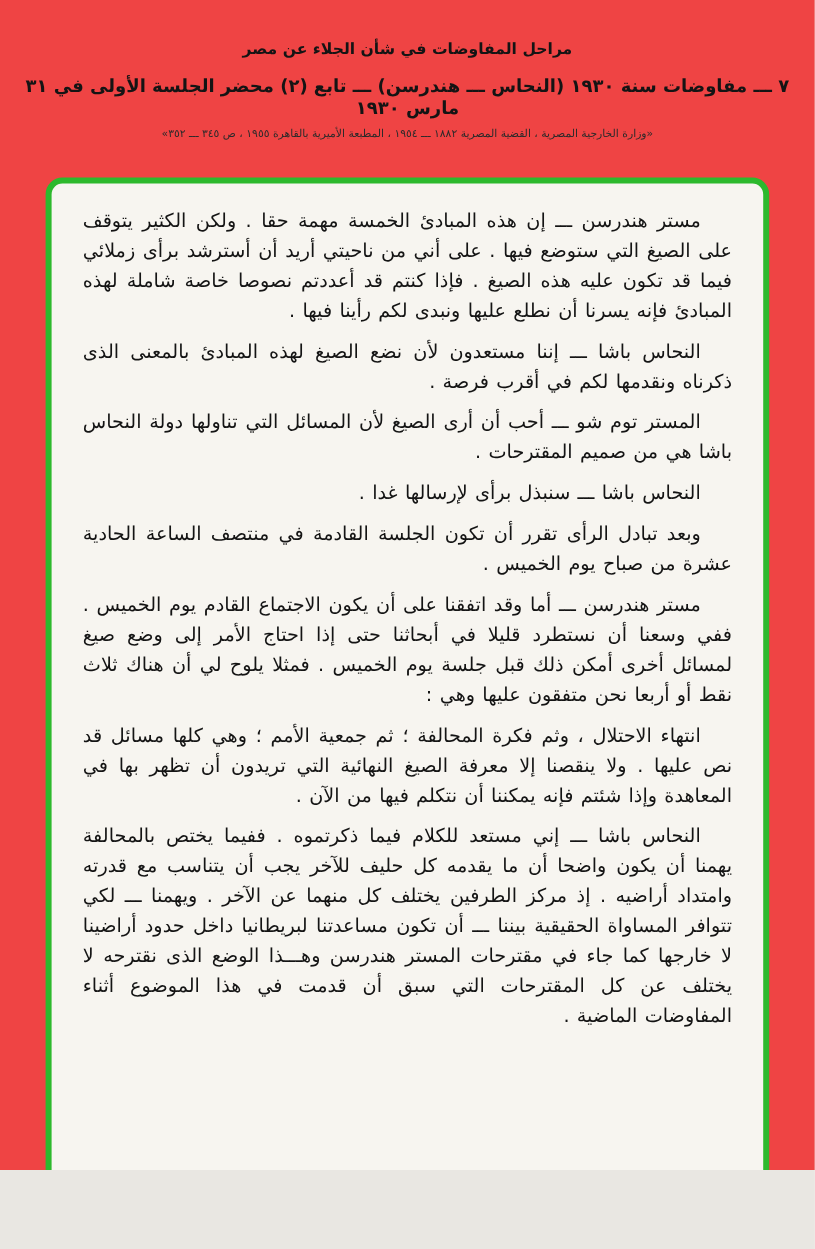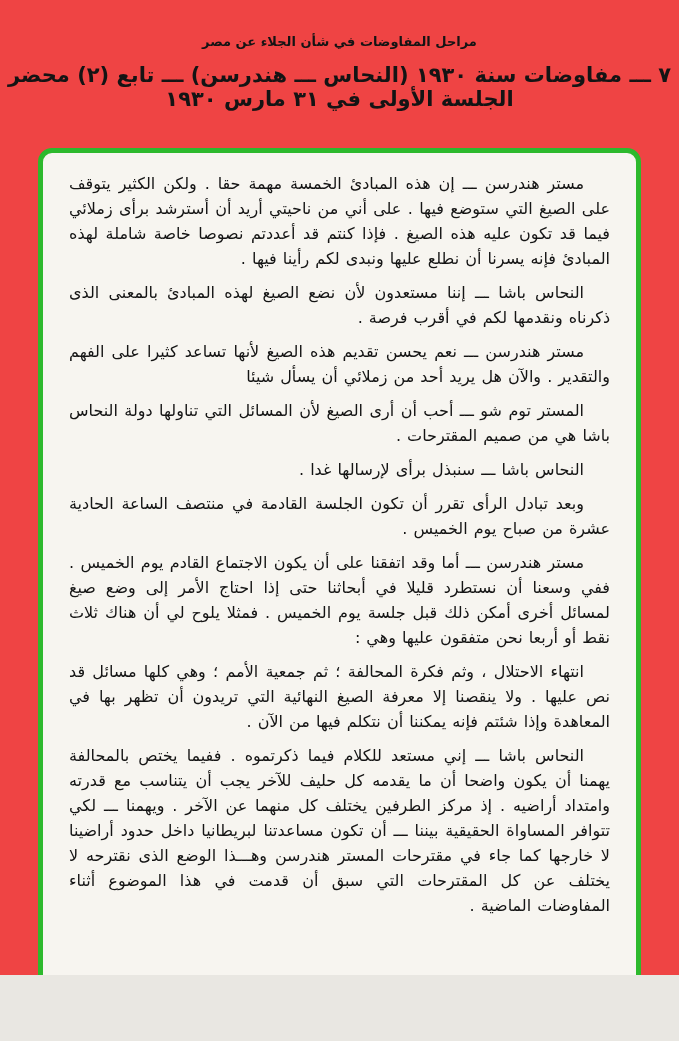--- a/index.html
+++ b/index.html
@@ -22,21 +22,21 @@
     padding-top: 34px;
     text-align: center;
   }
   .header-title {
     font-size: 13px;
     font-weight: bold;
     letter-spacing: 0.5px;
     margin-bottom: 14px;
   }
   .header-subtitle {
-    font-size: 21px;
+    font-size: 15px;
     font-weight: bold;
     margin-bottom: 8px;
     padding: 0 6px;
   }
   .header-source {
     font-size: 9px;
     color: #2a2a2a;
     margin-bottom: 6px;
   }
   .doc-frame {
@@ -63,26 +63,26 @@
   }
 </style>
 </head>
 <body>
 
 <div class="page">
 
   <div class="header">
     <div class="header-title">مراحل المفاوضات في شأن الجلاء عن مصر</div>
     <div class="header-subtitle">٧ ـــ مفاوضات سنة ١٩٣٠ (النحاس ـــ هندرسن) ـــ تابع (٢) محضر الجلسة الأولى في ٣١ مارس ١٩٣٠</div>
+    <div class="header-source">«وزارة الخارجية المصرية ، القضية المصرية ١٨٨٢ ـــ ١٩٥٤ ، المطبعة الأميرية بالقاهرة ١٩٥٥ ، ص ٣٤٥ ـــ ٣٥٢»</div>
   </div>
 
   <div class="doc-frame" style="border-color: rgb(45, 185, 45);">
     <p>مستر هندرسن ـــ إن هذه المبادئ الخمسة مهمة حقا . ولكن الكثير يتوقف على الصيغ التي ستوضع فيها . على أني من ناحيتي أريد أن أسترشد برأى زملائي فيما قد تكون عليه هذه الصيغ . فإذا كنتم قد أعددتم نصوصا خاصة شاملة لهذه المبادئ فإنه يسرنا أن نطلع عليها ونبدى لكم رأينا فيها .</p>
     <p>النحاس باشا ـــ إننا مستعدون لأن نضع الصيغ لهذه المبادئ بالمعنى الذى ذكرناه ونقدمها لكم في أقرب فرصة .</p>
-    <p>مستر هندرسن ـــ نعم يحسن تقديم هذه الصيغ لأنها تساعد كثيرا على الفهم والتقدير . والآن هل يريد أحد من زملائي أن يسأل شيئا</p>
     <p>المستر توم شو ـــ أحب أن أرى الصيغ لأن المسائل التي تناولها دولة النحاس باشا هي من صميم المقترحات .</p>
     <p>النحاس باشا ـــ سنبذل برأى لإرسالها غدا .</p>
     <p>وبعد تبادل الرأى تقرر أن تكون الجلسة القادمة في منتصف الساعة الحادية عشرة من صباح يوم الخميس .</p>
     <p>مستر هندرسن ـــ أما وقد اتفقنا على أن يكون الاجتماع القادم يوم الخميس . ففي وسعنا أن نستطرد قليلا في أبحاثنا حتى إذا احتاج الأمر إلى وضع صيغ لمسائل أخرى أمكن ذلك قبل جلسة يوم الخميس . فمثلا يلوح لي أن هناك ثلاث نقط أو أربعا نحن متفقون عليها وهي :</p>
     <p>انتهاء الاحتلال ، وثم فكرة المحالفة ؛ ثم جمعية الأمم ؛ وهي كلها مسائل قد نص عليها . ولا ينقصنا إلا معرفة الصيغ النهائية التي تريدون أن تظهر بها في المعاهدة وإذا شئتم فإنه يمكننا أن نتكلم فيها من الآن .</p>
     <p>النحاس باشا ـــ إني مستعد للكلام فيما ذكرتموه . ففيما يختص بالمحالفة يهمنا أن يكون واضحا أن ما يقدمه كل حليف للآخر يجب أن يتناسب مع قدرته وامتداد أراضيه . إذ مركز الطرفين يختلف كل منهما عن الآخر . ويهمنا ـــ لكي تتوافر المساواة الحقيقية بيننا ـــ أن تكون مساعدتنا لبريطانيا داخل حدود أراضينا لا خارجها كما جاء في مقترحات المستر هندرسن وهـــذا الوضع الذى نقترحه لا يختلف عن كل المقترحات التي سبق أن قدمت في هذا الموضوع أثناء المفاوضات الماضية .</p>
   </div>
 
 </div>
 

